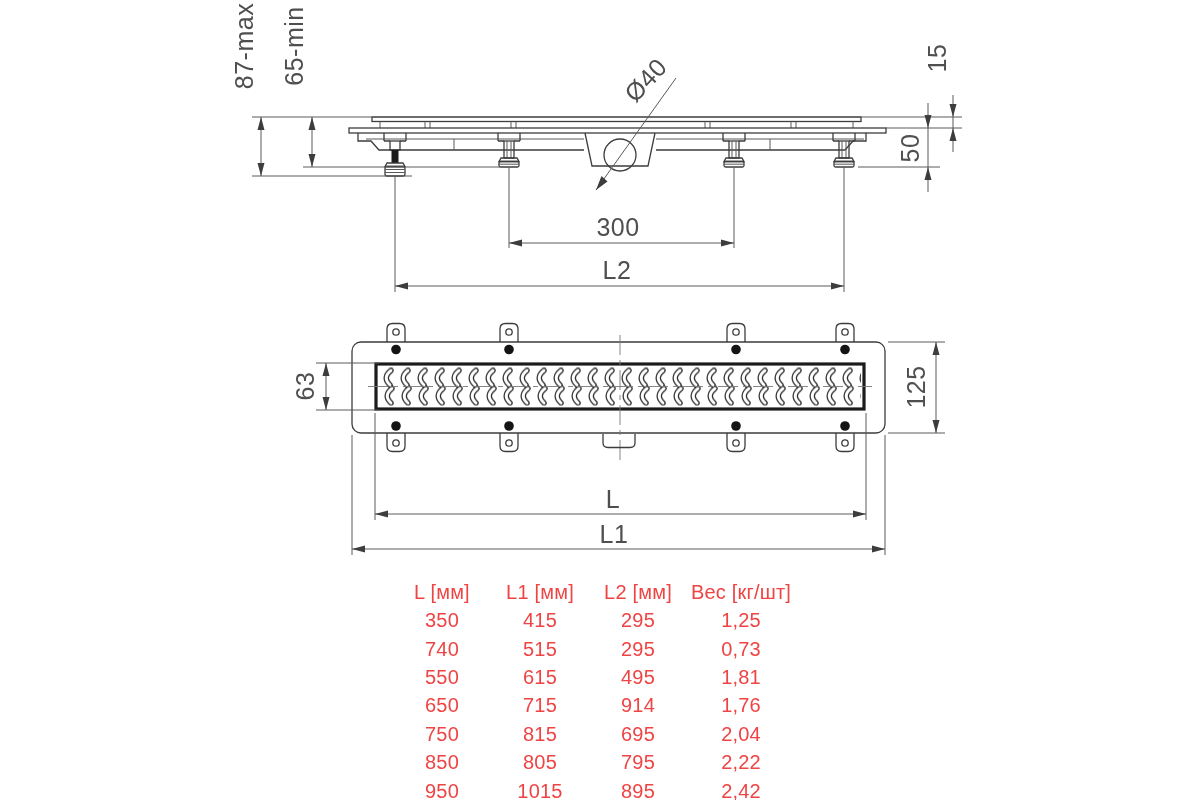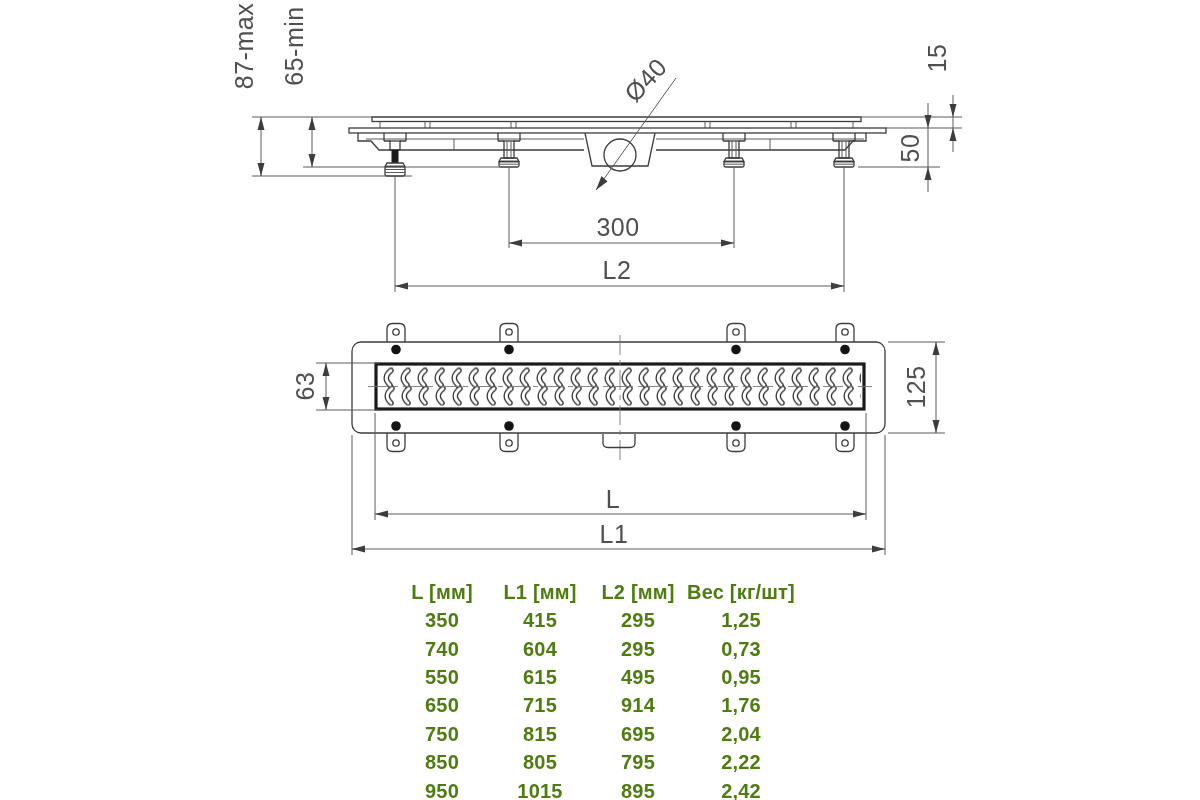--- a/index.html
+++ b/index.html
@@ -13,21 +13,21 @@
   .dash{stroke:#787878;stroke-width:.9;stroke-dasharray:20 5 5 5;fill:none;}
   .arr{fill:#3d3d3d;stroke:none;}
   .rod{fill:#1c1c1c;stroke:none;}
   .dot{fill:#141414;stroke:none;}
   text.dim{font-family:"Liberation Sans",sans-serif;font-size:25px;fill:#4f4f4f;
            text-anchor:middle;font-weight:400;letter-spacing:.5px;}
   
   .spec-table{position:absolute;left:393px;top:578px;width:402px;height:228px;
               display:grid;grid-template-columns:98px 98px 98px 108px;grid-auto-rows:28.45px;}
   .spec-table .th,.spec-table .td{display:flex;align-items:center;justify-content:center;
-              font-size:20px;font-weight:700;color:#4d7c0f;letter-spacing:.2px;}
+              font-size:20px;font-weight:400;color:#ef4444;letter-spacing:.2px;}
 </style>
 </head>
 <body>
 
 <div class="stage">
 
 <svg width="1200" height="800" viewBox="0 0 1200 800">
   <defs>
 
     <pattern id="waves" x="379" y="367.5" width="17" height="38" patternUnits="userSpaceOnUse">
@@ -179,27 +179,27 @@
 <div class="spec-table">
       <div class="th">L [мм]</div>
       <div class="th">L1 [мм]</div>
       <div class="th">L2 [мм]</div>
       <div class="th">Вес [кг/шт]</div>
       <div class="td">350</div>
       <div class="td">415</div>
       <div class="td">295</div>
       <div class="td">1,25</div>
       <div class="td">740</div>
-      <div class="td">604</div>
+      <div class="td">515</div>
       <div class="td">295</div>
       <div class="td">0,73</div>
       <div class="td">550</div>
       <div class="td">615</div>
       <div class="td">495</div>
-      <div class="td">0,95</div>
+      <div class="td">1,81</div>
       <div class="td">650</div>
       <div class="td">715</div>
       <div class="td">914</div>
       <div class="td">1,76</div>
       <div class="td">750</div>
       <div class="td">815</div>
       <div class="td">695</div>
       <div class="td">2,04</div>
       <div class="td">850</div>
       <div class="td">805</div>

